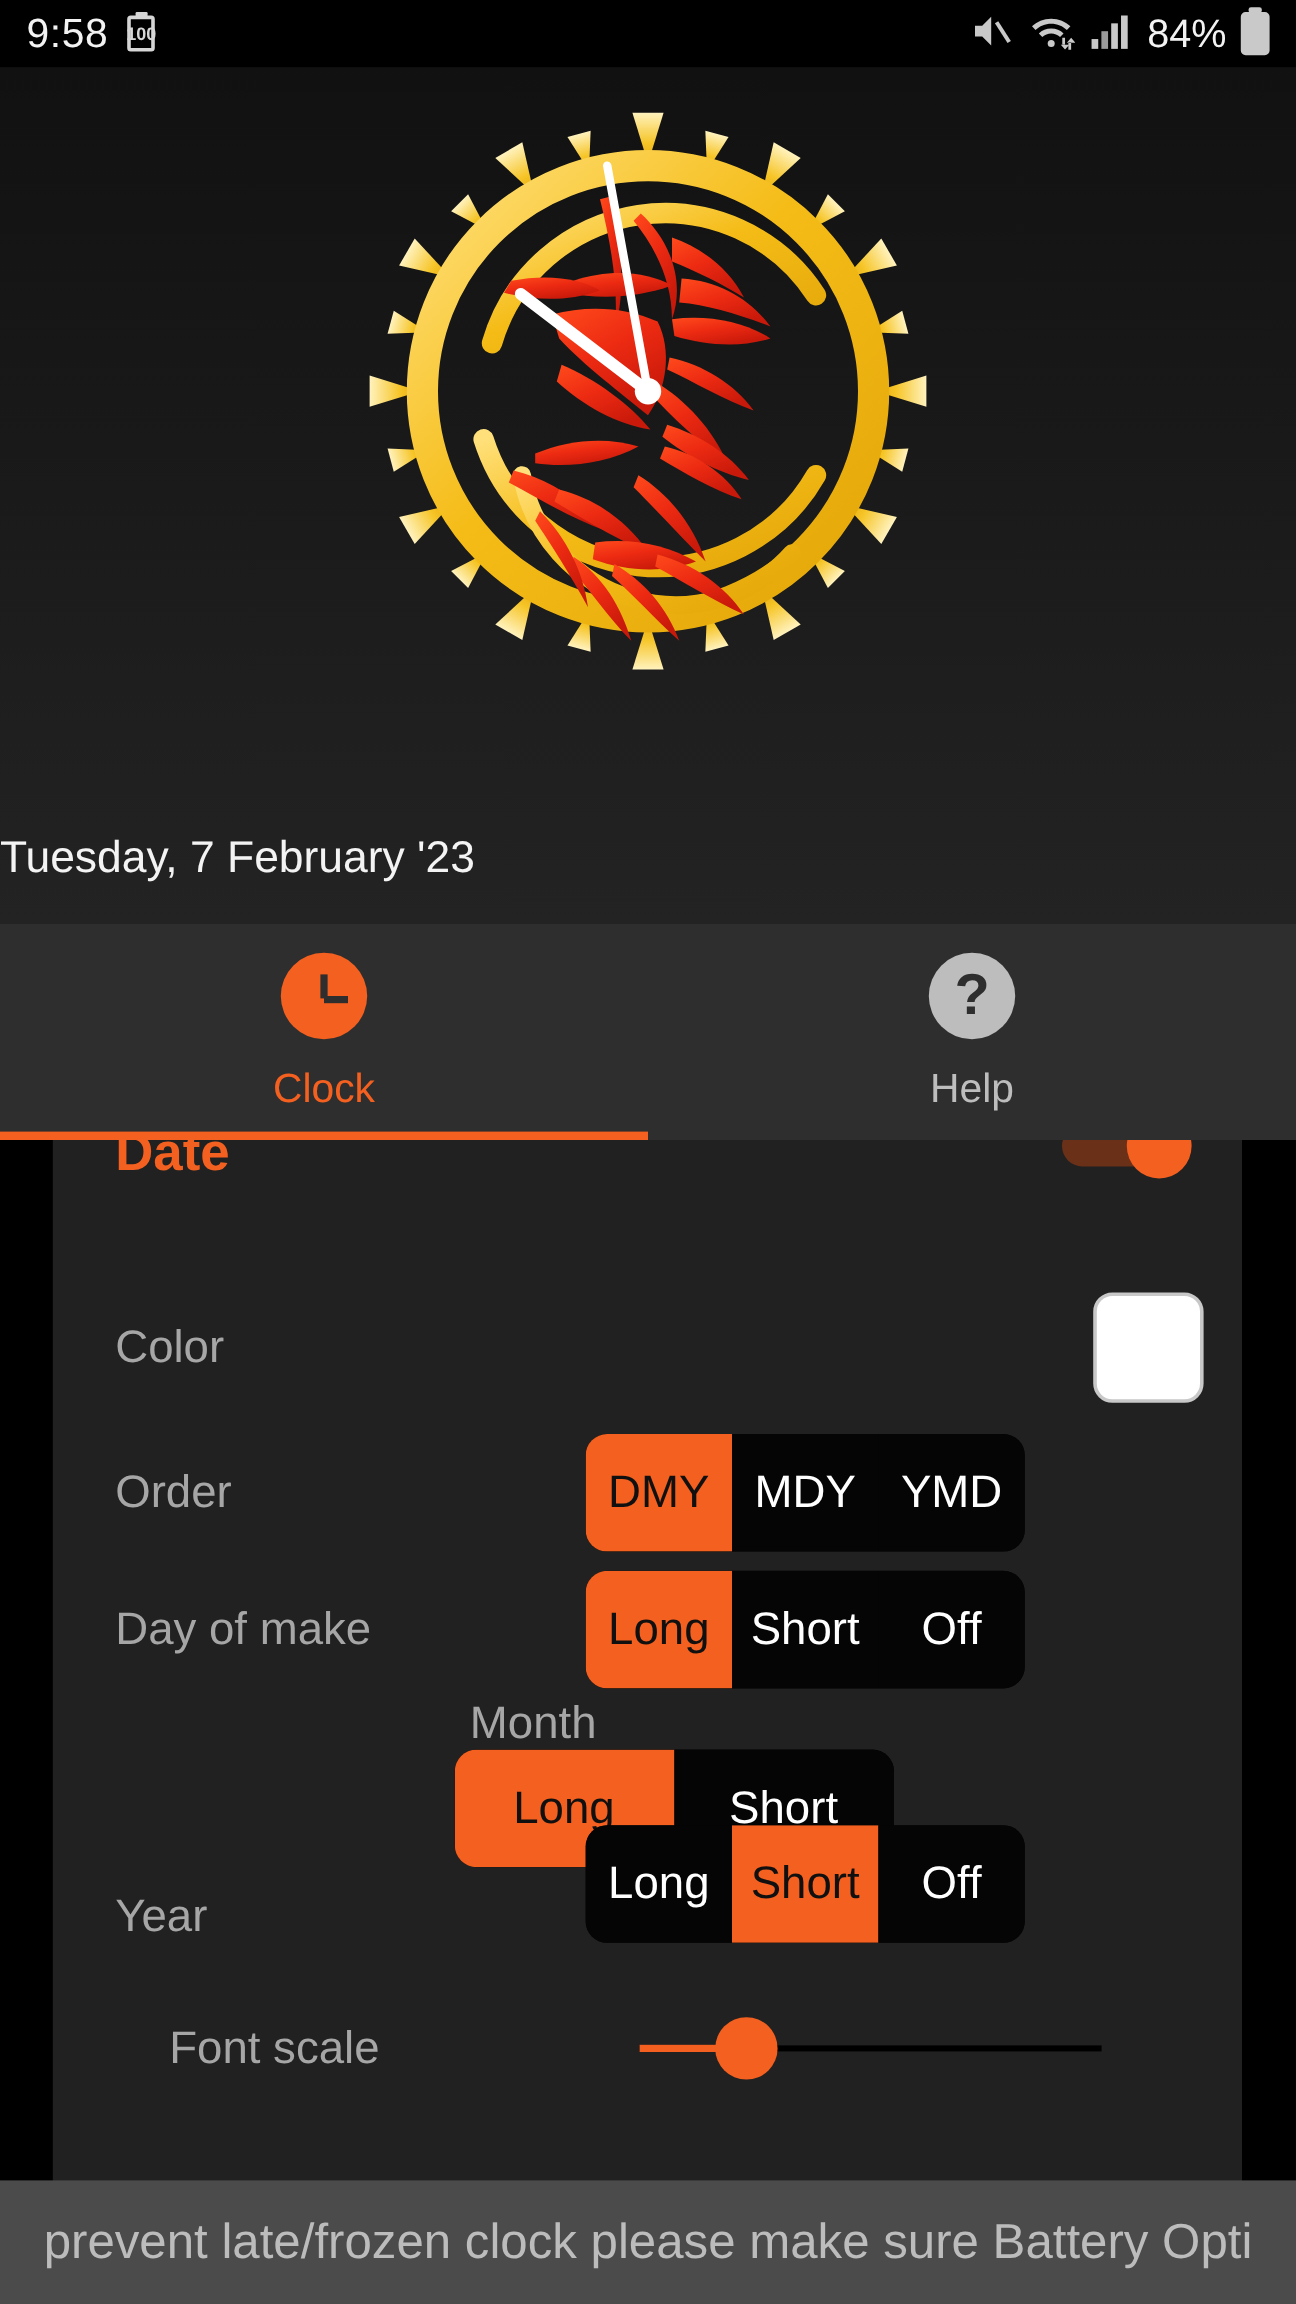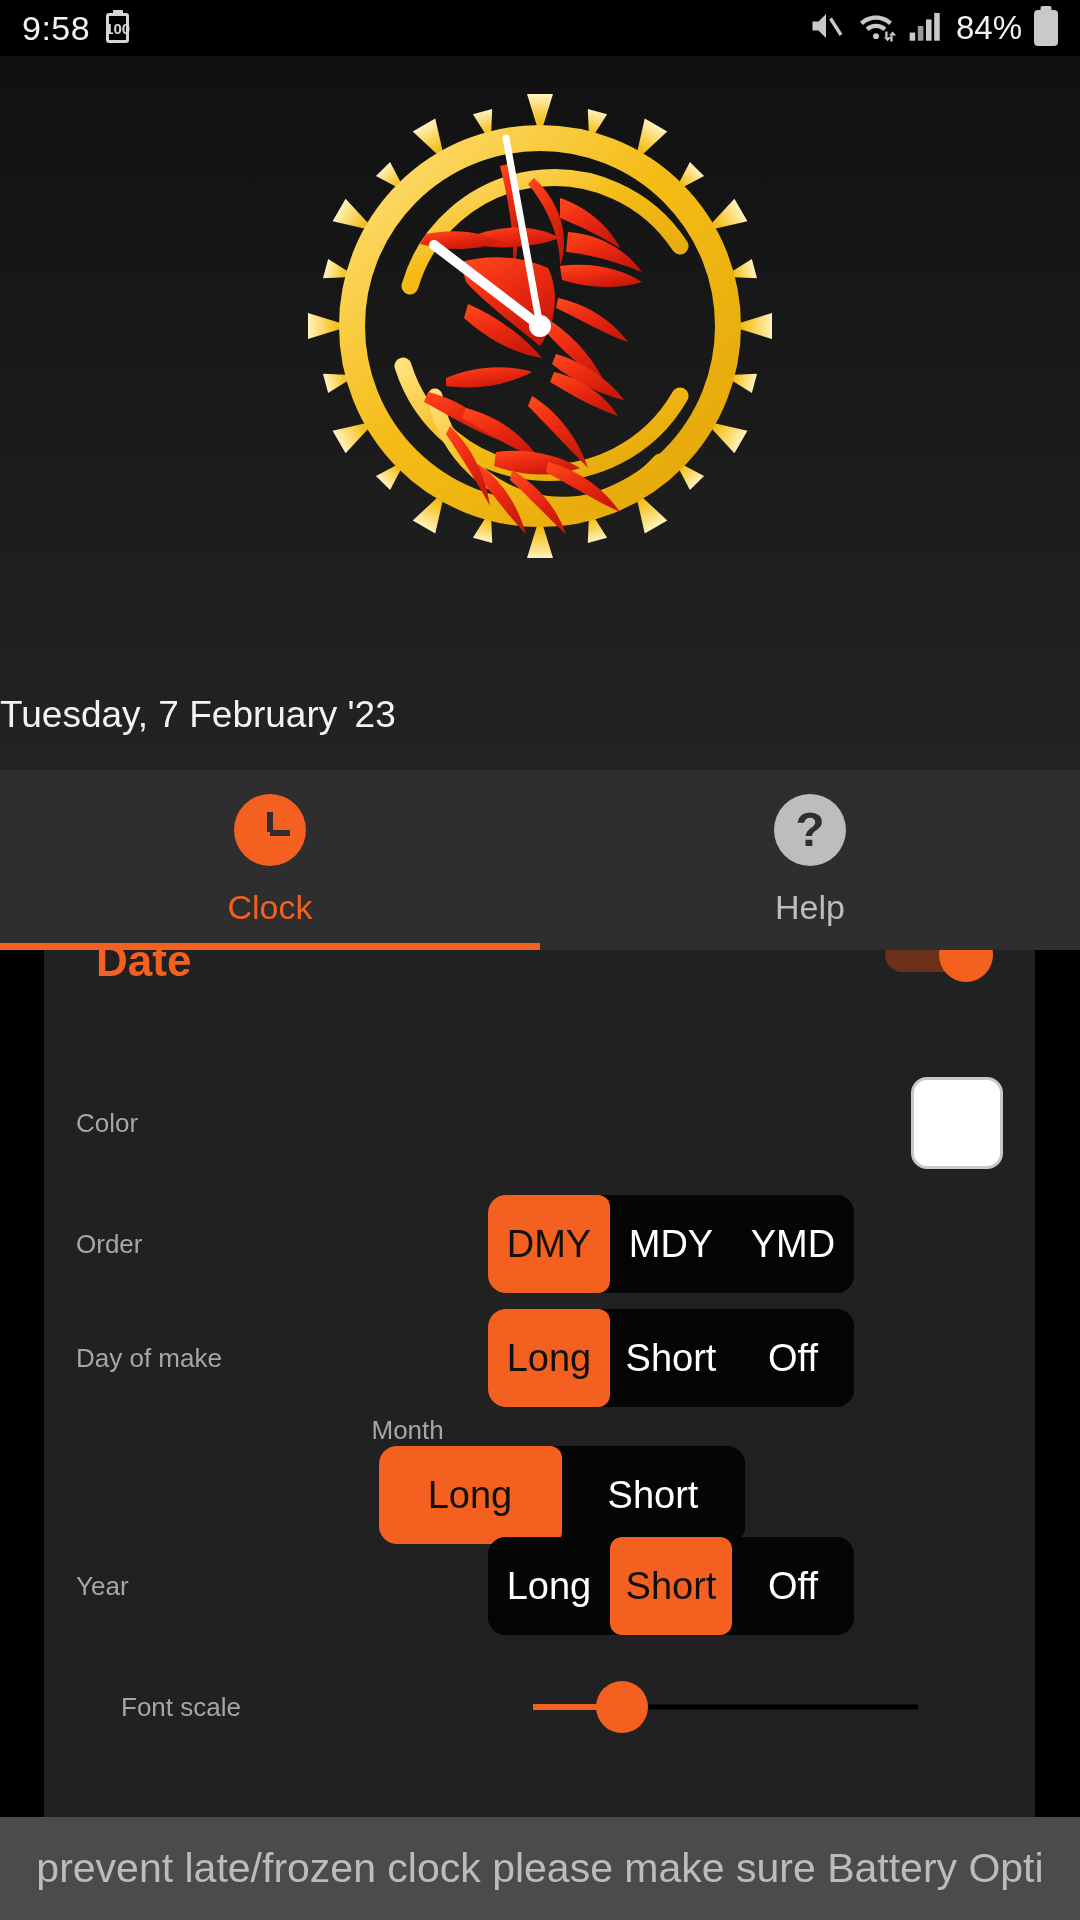--- a/index.html
+++ b/index.html
@@ -112,40 +112,40 @@
   .ms-thumb {
     position: absolute; right: 0; top: 0; width: 54px; height: 54px;
     border-radius: 50%; background: #f4601f;
   }
 
   .row {
     position: absolute; left: 0; width: 991px; height: 114px;
     display: flex; align-items: center;
   }
   .row-label {
-    color: #a6a6a6; font-size: 26px; padding-left: 32px; width: 400px;
+    color: #a6a6a6; font-size: 38px; padding-left: 52px; width: 400px;
   }
   .row-control { flex: 1; display: flex; align-items: center; }
 
   .color-swatch {
     width: 92px; height: 92px; border-radius: 16px;
     background: #ffffff; border: 3px solid #c8c8c8;
     margin-left: auto; margin-right: 32px;
   }
 
   .seg {
     display: flex; background: #050505; border-radius: 18px;
     overflow: hidden; margin-left: 44px; height: 98px;
   }
   .seg-item {
     display: flex; align-items: center; justify-content: center;
     font-size: 38px; color: #ffffff; background: #050505;
     padding: 0 10px;
   }
-  .seg-item.sel { background: #f4601f; color: #101010; border-radius: 12px; }
+  .seg-item.sel { background: #f4601f; color: #101010; }
 
   .slider {
     position: relative; margin-left: 44px; width: 385px; height: 60px;
     display: flex; align-items: center;
   }
   .slider-track {
     position: absolute; left: 0; top: 50%; transform: translateY(-50%);
     width: 100%; height: 5px; background: #000;
   }
   .slider-fill {
@@ -402,21 +402,21 @@
       <div class="row" style="top:465px;flex-direction:column;">
         <div class="row-label">Month</div>
         <div class="row-control">
           <div class="seg">
             <div class="seg-item sel" style="width:183px;">Long</div>
             <div class="seg-item" style="width:183px;">Short</div>
           </div>
         </div>
       </div>
 
-      <div class="row" style="top:579px;">
+      <div class="row" style="top:555px;align-items:flex-end;">
         <div class="row-label">Year</div>
         <div class="row-control">
           <div class="seg">
             <div class="seg-item" style="width:122px;">Long</div>
             <div class="seg-item sel" style="width:122px;">Short</div>
             <div class="seg-item" style="width:122px;">Off</div>
           </div>
         </div>
       </div>
 

